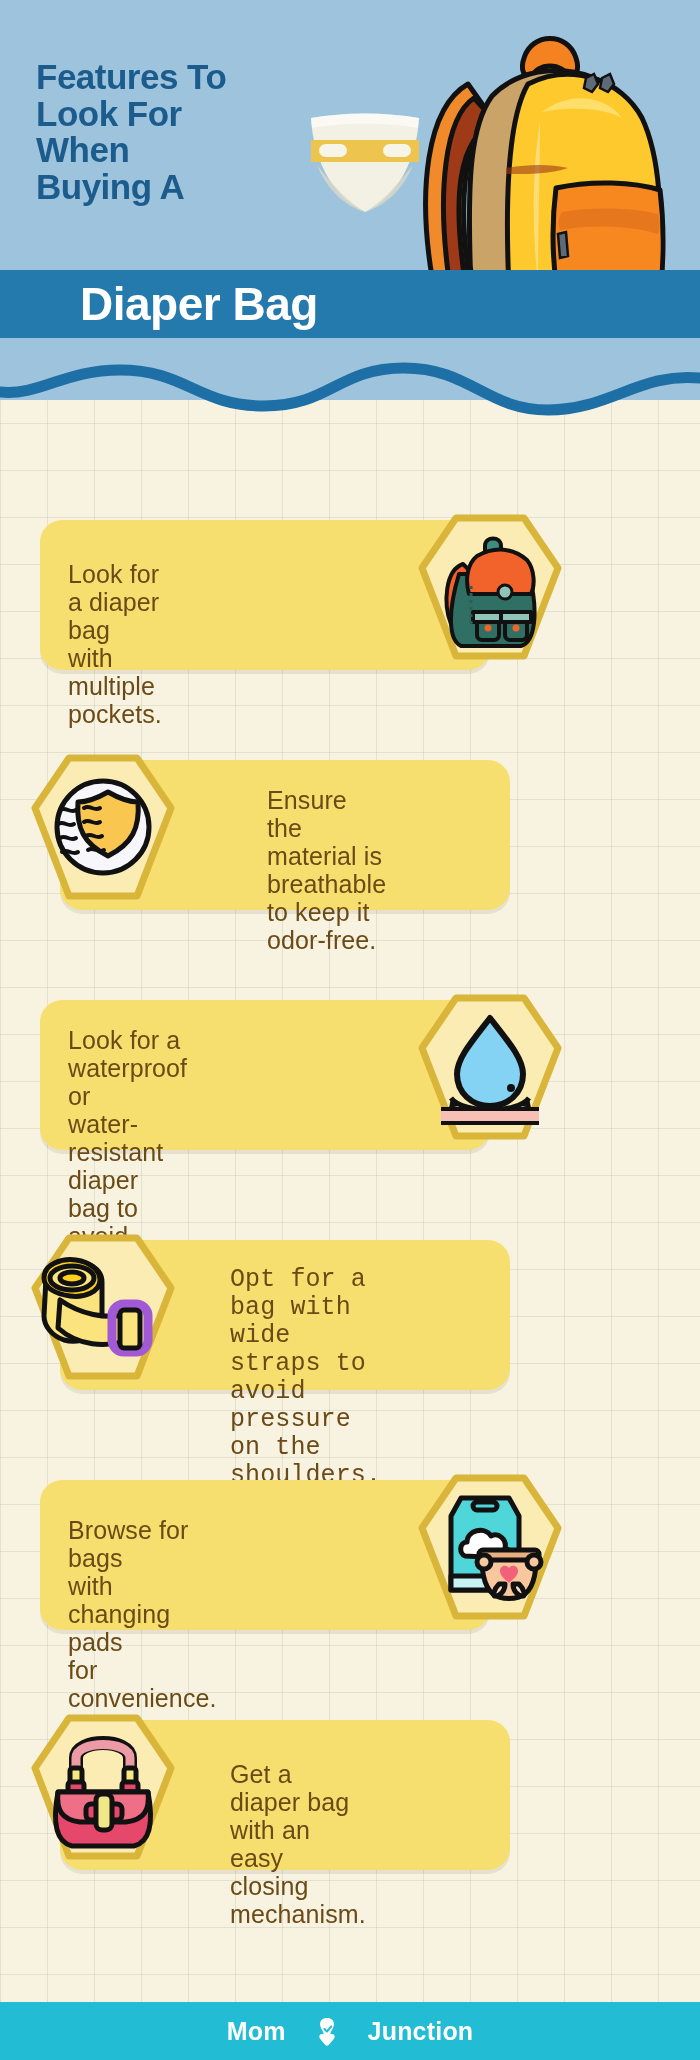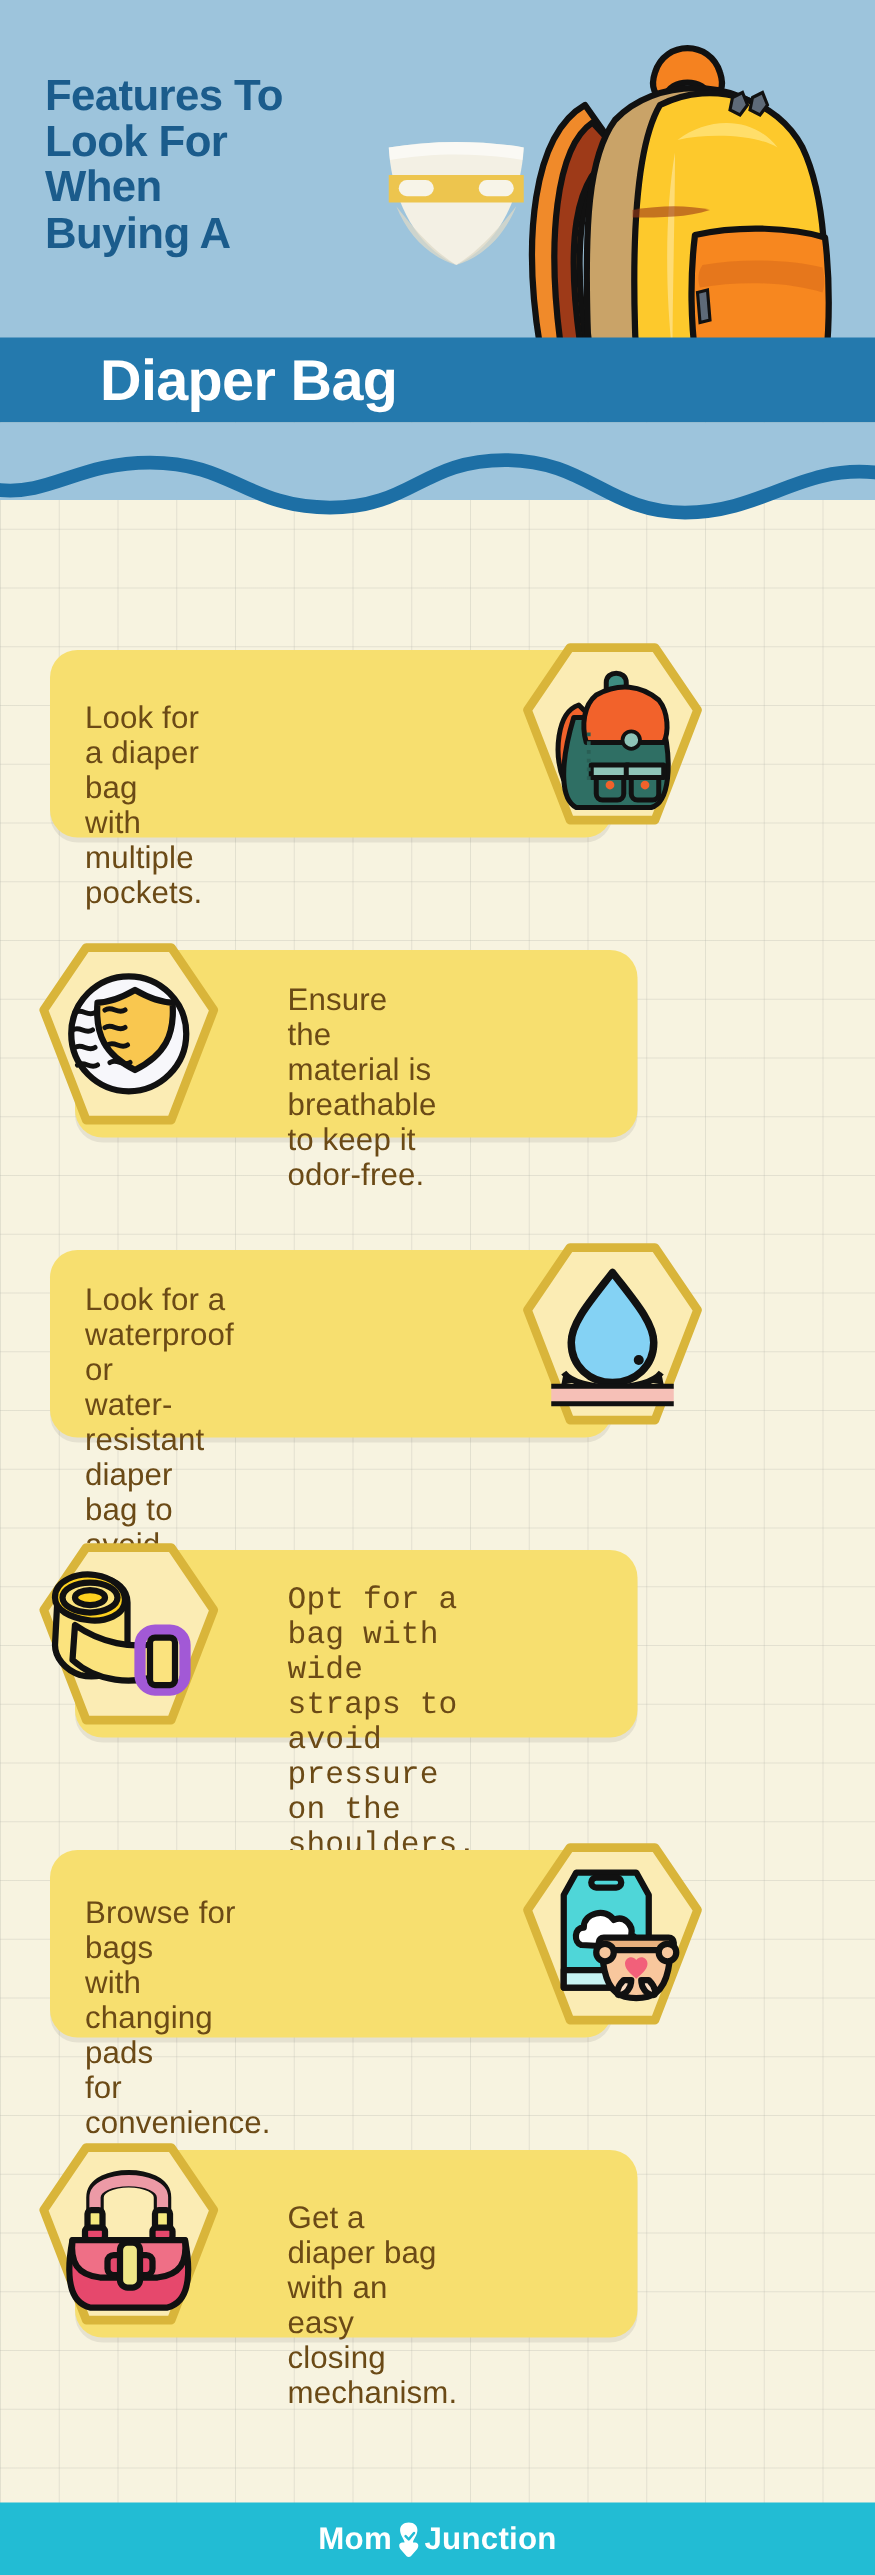--- a/index.html
+++ b/index.html
@@ -89,21 +89,21 @@
   .c-right .hex{left:-12px;top:-8px;}
 
   
   .footer{
     position:absolute;left:0;bottom:0;width:700px;height:58px;
     background:#22bcd4;
     display:flex;align-items:center;justify-content:center;
   }
   .footer-logo{
     display:flex;align-items:center;
-    color:#ffffff;font-size:25px;font-weight:bold;letter-spacing:.2px;
+    color:#ffffff;font-size:25px;font-weight:bold;letter-spacing:.2px;gap:28px;
   }
   .footer-logo .mark{margin:0 2px;display:flex;}
 </style>
 </head>
 <body>
 
 <div class="page">
 
   <div class="header">
 
@@ -183,21 +183,21 @@
         <circle cx="90" cy="80" r="7" fill="#8fc4b8" stroke="#111" stroke-width="3"></circle>
         <circle cx="73" cy="116" r="3.5" fill="#f2622b"></circle>
         <circle cx="101" cy="116" r="3.5" fill="#f2622b"></circle>
         <path d="M56 74 v40" stroke="#2a5f55" stroke-width="3" stroke-dasharray="3 4"></path>
       </svg>
     </div>
   </div>
 
   <div class="card c-right" style="left:40px;top:760px;">
     <div class="card-bubble"></div>
-    <div class="card-text" style="top:26px;">Ensure the material is
+    <div class="card-text" style="top:26px;margin-left:37px;">Ensure the material is
 breathable to keep it
 odor-free.</div>
     <div class="hex">
       <svg viewBox="0 0 150 150" width="150" height="150">
         <path d="M41 6 H109 L143 56 L109 144 H41 L7 56 Z" fill="#fbecb4" stroke="#d9b53a" stroke-width="7" stroke-linejoin="round"></path>
         <circle cx="75" cy="75" r="46" fill="#f7f7fb" stroke="#111" stroke-width="5"></circle>
         <path d="M80 40 c14 8 24 10 30 10 2 26 -6 42 -30 54 -24 -12 -32 -28 -30 -54 6 0 16 -2 30 -10 Z" fill="#f9c74f" stroke="#111" stroke-width="5" stroke-linejoin="round"></path>
         <g fill="none" stroke="#111" stroke-width="4" stroke-linecap="round">
           <path d="M32 58 c6 -4 10 4 16 0"></path>
           <path d="M30 72 c6 -4 10 4 16 0"></path>

